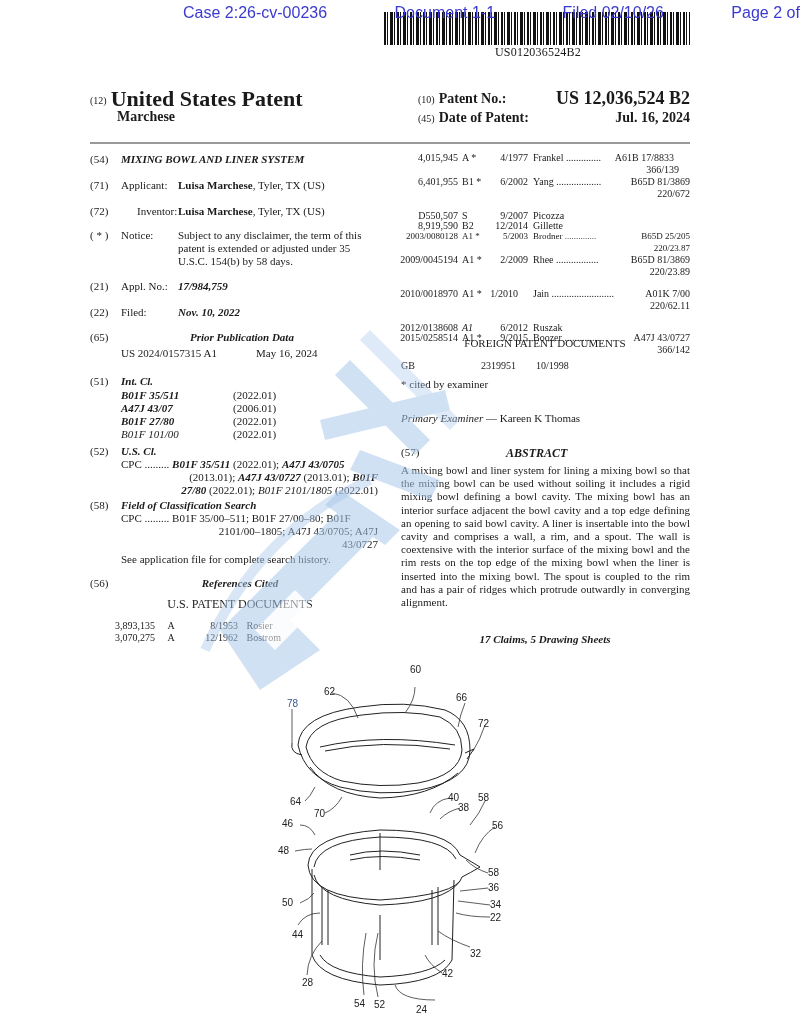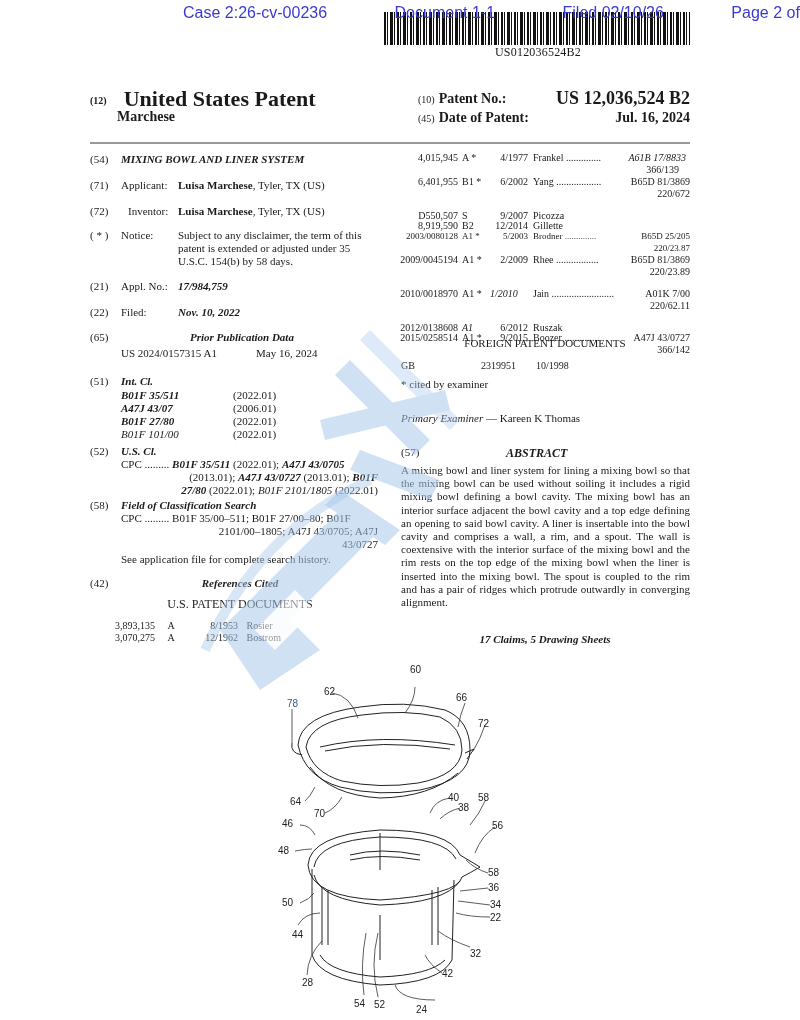--- a/index.html
+++ b/index.html
@@ -4,21 +4,21 @@
 <style>
   html,body{margin:0;padding:0;background:#fff;}
   body{width:800px;height:1020px;position:relative;overflow:hidden;font-family:"Liberation Serif",serif;color:#1a1a1a;}
   .abs{position:absolute;}
   .stamp{top:4px;left:142px;font-family:"Liberation Sans",sans-serif;font-size:16px;color:#3a3ad0;white-space:nowrap;z-index:5;}
   .stamp span{margin-right:22px;margin-left:41px;}
   .barcode{top:12px;left:384px;width:306px;height:33px;
     background:repeating-linear-gradient(90deg,#111 0 2px,#fff 2px 3px,#111 3px 4px,#fff 4px 6px,#111 6px 9px,#fff 9px 10px,#111 10px 11px,#fff 11px 13px);}
   .barnum{top:45px;left:495px;font-size:12px;letter-spacing:0.2px;}
   .h-title{top:86px;left:90px;font-size:22px;font-weight:bold;}
-  .h-title .num{font-size:10px;font-weight:bold;margin-right:17px;vertical-align:middle;}
+  .h-title .num{font-size:10px;font-weight:normal;margin-right:4px;vertical-align:middle;}
   .h-inv{top:109px;left:117px;font-size:14px;font-weight:bold;}
   .h-right{left:418px;font-size:14px;font-weight:bold;width:272px;}
   .h-right .num{font-size:10px;font-weight:normal;margin-right:4px;}
   .h-right .val{position:absolute;right:0;top:0;}
   .h-right .val.big{font-size:18px;top:-3px;}
   .rule{top:142px;left:90px;width:600px;height:2px;background:#999;}
   .col{font-size:11px;line-height:13px;}
   .lbl{position:absolute;left:0;}
   .fld{position:absolute;}
   .it{font-style:italic;}
@@ -65,21 +65,21 @@
   </div>
 
   <div class="abs" style="top:26px;width:300px;">
     <span class="lbl">(71)</span>
     <span class="fld" style="left:31px;">Applicant:</span>
     <span class="fld" style="left:88px;white-space:nowrap;"><b>Luisa Marchese</b><span>, Tyler, TX (US)</span></span>
   </div>
 
   <div class="abs" style="top:52px;width:300px;">
     <span class="lbl">(72)</span>
-    <span class="fld" style="left:38px;text-align:center;">Inventor:</span>
+    <span class="fld" style="left:47px;text-align:center;">Inventor:</span>
     <span class="fld" style="left:88px;white-space:nowrap;"><b>Luisa Marchese</b><span>, Tyler, TX (US)</span></span>
   </div>
 
   <div class="abs" style="top:76px;width:300px;">
     <span class="lbl">( * )</span>
     <span class="fld" style="left:31px;">Notice:</span>
     <div class="fld" style="left:88px;width:202px;white-space:nowrap;">
       <div>Subject to any disclaimer, the term of this</div>
       <div>patent is extended or adjusted under 35</div>
       <div>U.S.C. 154(b) by 58 days.</div>
@@ -138,21 +138,21 @@
     <span class="fld b" style="left:31px;white-space:nowrap;">Field of Classification Search</span>
     <div class="fld" style="left:31px;top:13px;width:257px;white-space:nowrap;">
       <span>CPC .........</span> <span>B01F 35/00–511; B01F 27/00–80; B01F</span>
     </div>
     <div class="fld" style="left:31px;top:26px;width:257px;text-align:right;white-space:nowrap;">2101/00–1805; A47J 43/0705; A47J</div>
     <div class="fld" style="left:31px;top:39px;width:257px;text-align:right;white-space:nowrap;">43/0727</div>
     <div class="fld" style="left:31px;top:54px;white-space:nowrap;">See application file for complete search history.</div>
   </div>
 
   <div class="abs" style="top:424px;width:300px;">
-    <span class="lbl">(42)</span>
+    <span class="lbl">(56)</span>
     <div class="fld b" style="left:0;width:300px;text-align:center;">References Cited</div>
     <div class="fld" style="left:0;top:21px;width:300px;text-align:center;font-size:12px;">U.S. PATENT DOCUMENTS</div>
   </div>
 </div>
 
 <div class="refrow" style="top:620px;left:115px;">
   <span style="display:inline-block;width:50px;">3,893,135</span>
   <span style="display:inline-block;width:30px;">A</span>
   <span style="display:inline-block;width:38px;text-align:right;margin-right:6px;">8/1953</span>
   <span>Rosier</span>
@@ -163,21 +163,21 @@
   <span style="display:inline-block;width:38px;text-align:right;margin-right:6px;">12/1962</span>
   <span>Bostrom</span>
 </div>
 
 <div class="abs" style="top:152px;left:400px;width:290px;font-size:10px;line-height:12px;">
   <div style="position:relative;height:24px;">
     <span class="abs" style="right:232px;white-space:nowrap;">4,015,945</span>
     <span class="abs" style="left:62px;">A *</span>
     <span class="abs" style="left:90px;width:38px;text-align:right;">4/1977</span>
     <span class="abs" style="left:133px;white-space:nowrap;overflow:hidden;width:80px;">Frankel ..............</span>
-    <span class="abs" style="right:4px;white-space:nowrap;font-style:italic;">A61B 17/8833</span>
+    <span class="abs" style="right:16px;white-space:nowrap;">A61B 17/8833</span>
     <span class="abs" style="right:11px;top:12px;">366/139</span>
   </div>
   <div style="position:relative;height:34px;">
     <span class="abs" style="right:232px;white-space:nowrap;">6,401,955</span>
     <span class="abs" style="left:62px;">B1 *</span>
     <span class="abs" style="left:90px;width:38px;text-align:right;">6/2002</span>
     <span class="abs" style="left:133px;white-space:nowrap;overflow:hidden;width:80px;">Yang ..................</span>
     <span class="abs" style="right:0;white-space:nowrap;">B65D 81/3869</span>
     <span class="abs" style="right:0;top:12px;">220/672</span>
   </div>
@@ -205,21 +205,21 @@
     <span class="abs" style="right:232px;white-space:nowrap;">2009/0045194</span>
     <span class="abs" style="left:62px;">A1 *</span>
     <span class="abs" style="left:90px;width:38px;text-align:right;">2/2009</span>
     <span class="abs" style="left:133px;white-space:nowrap;overflow:hidden;width:80px;">Rhee .................</span>
     <span class="abs" style="right:0;white-space:nowrap;">B65D 81/3869</span>
     <span class="abs" style="right:0;top:12px;">220/23.89</span>
   </div>
   <div style="position:relative;height:34px;">
     <span class="abs" style="right:232px;white-space:nowrap;">2010/0018970</span>
     <span class="abs" style="left:62px;">A1 *</span>
-    <span class="abs" style="left:90px;width:38px;text-align:left;font-style:italic;">1/2010</span>
+    <span class="abs" style="left:80px;width:38px;text-align:right;">1/2010</span>
     <span class="abs" style="left:133px;white-space:nowrap;overflow:hidden;width:100px;">Jain .........................</span>
     <span class="abs" style="right:0;white-space:nowrap;">A01K 7/00</span>
     <span class="abs" style="right:0;top:12px;">220/62.11</span>
   </div>
   <div style="position:relative;height:10px;">
     <span class="abs" style="right:232px;white-space:nowrap;">2012/0138608</span>
     <span class="abs" style="left:62px;font-style:italic;">A1</span>
     <span class="abs" style="left:90px;width:38px;text-align:right;">6/2012</span>
     <span class="abs" style="left:133px;">Ruszak</span>
   </div>

